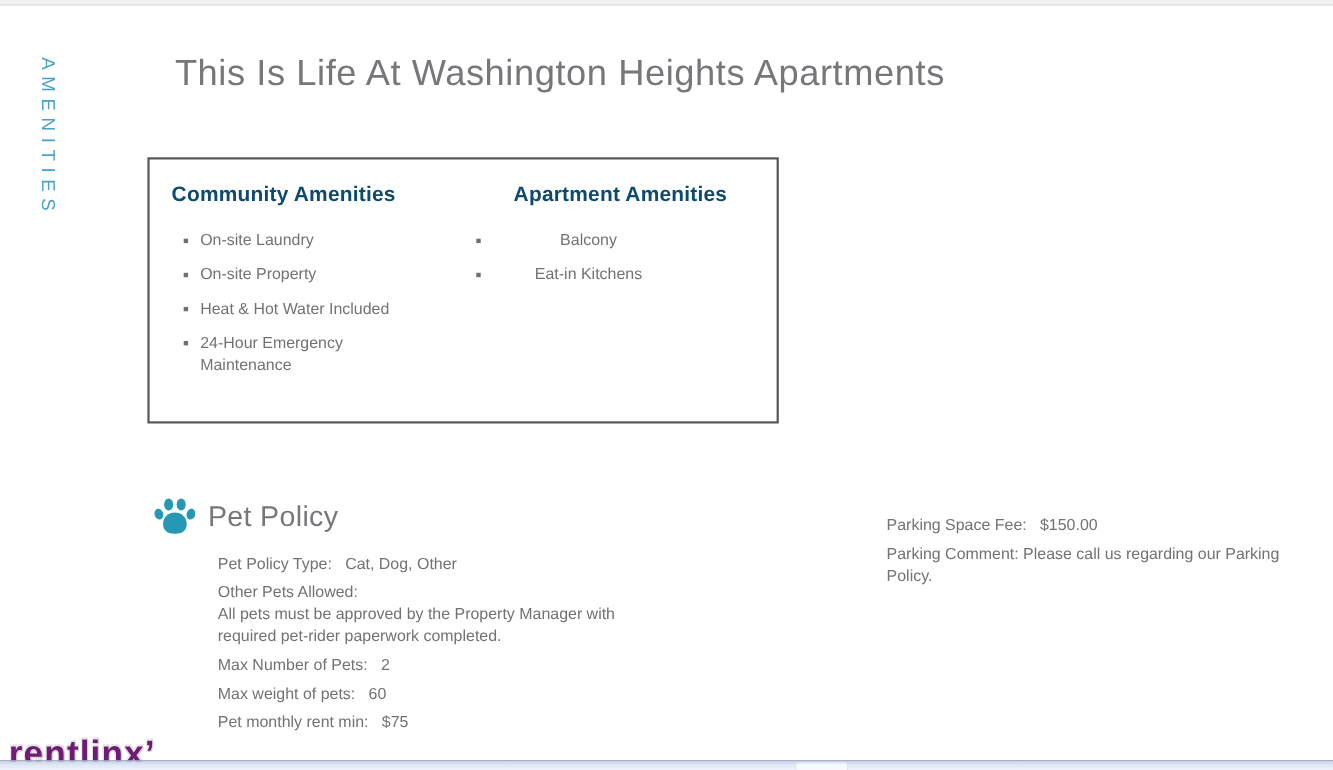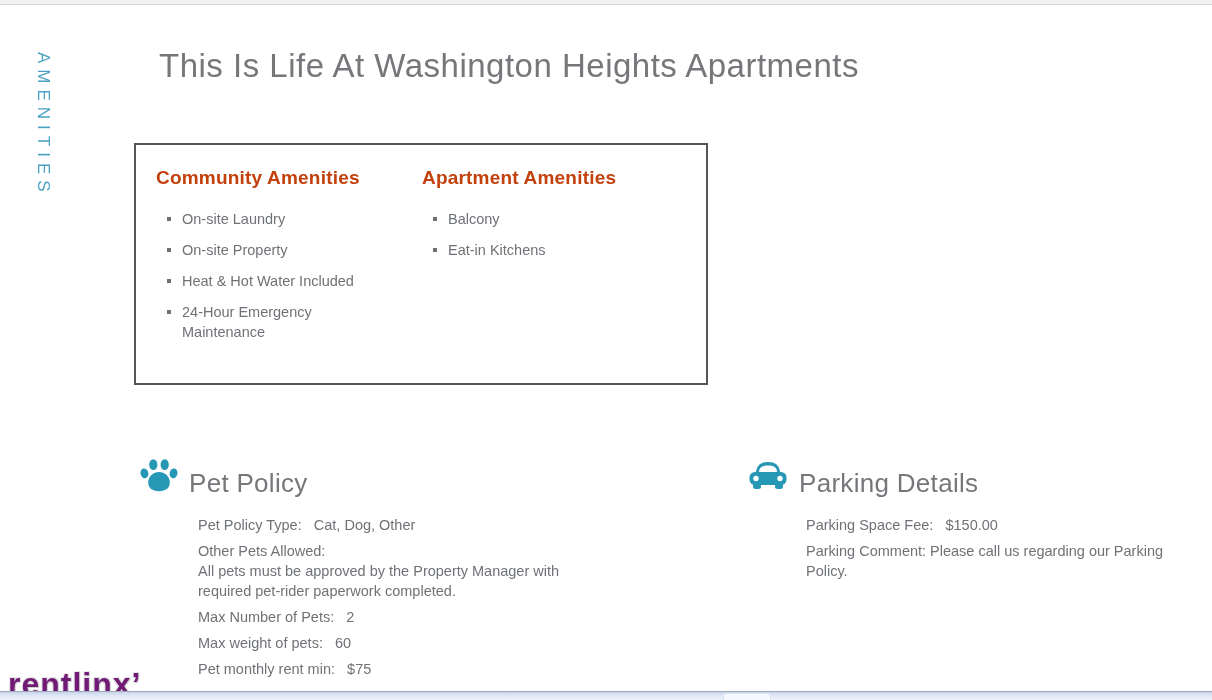--- a/index.html
+++ b/index.html
@@ -26,45 +26,44 @@
     color: #76767b; white-space: nowrap; margin-left: 28px;
   }
 
   .amenities-box {
     position: absolute; left: 134px; top: 143px;
     width: 574px; height: 242px;
     border: 2px solid #565656; background: #fff;
     display: flex; padding: 22px 0 0 20px;
   }
   .amen-col h2 {
-    font-size: 19px; font-weight: 700; color: #c2410c;
+    font-size: 19px; font-weight: 700; color: #0c4a6e;
     letter-spacing: 0.2px; margin-bottom: 20px; white-space: nowrap;
   }
   .amen-col.col1 { width: 266px; }
-  .amen-col.col2 { flex: 1; }
+  .amen-col.col2 { flex: 1; text-align: center; }
   .amen-list { list-style: none; }
   .amen-list li {
     position: relative; padding-left: 26px; margin-bottom: 11px;
     font-size: 14.5px; line-height: 20px; color: #6f7276; max-width: 200px;
     white-space: pre-wrap;
   }
   .amen-list .bullet {
     position: absolute; left: 11px; top: 8px;
     width: 4px; height: 4px; background: #707070; display: inline-block;
   }
 
   .info-section { position: absolute; width: 460px; }
   .pet-section { left: 140px; top: 452px; }
   .parking-section { left: 748px; top: 452px; }
   .sec-header { display: flex; align-items: center; gap: 11px; }
   .sec-header .sec-icon { flex: 0 0 auto; display: block; }
   .sec-title {
     font-size: 26px; font-weight: 400; color: #76767b; letter-spacing: 0.3px;
     white-space: nowrap;
-    margin-top: 16px;
   }
   .sec-body { margin-top: 16px; margin-left: 58px; width: 400px; }
   .sec-body p {
     font-size: 14.5px; line-height: 20px; color: #6f7276;
     margin-bottom: 6px; white-space: pre-wrap;
   }
 
   .watermark {
     position: absolute; left: 8px; top: 666px;
     font-size: 32px; font-weight: 700; letter-spacing: 1px;
@@ -131,36 +130,20 @@
       <p>Other Pets Allowed:
 All pets must be approved by the Property Manager with
 required pet-rider paperwork completed.</p>
       <p>Max Number of Pets:   2</p>
       <p>Max weight of pets:   60</p>
       <p>Pet monthly rent min:   $75</p>
     </div>
   </section>
 
   <section class="info-section parking-section">
-    <div class="sec-header">
-      <svg class="sec-icon" width="40" height="31" viewBox="0 0 40 30">
-        <g fill="#2697b5">
-          <path d="M8 13 C8 4.5 13 1.5 20 1.5 C27 1.5 32 4.5 32 13 Z"></path>
-          <rect x="1.5" y="11.5" width="37" height="13" rx="5.5"></rect>
-          <rect x="5" y="23" width="8" height="5.5" rx="2.5"></rect>
-          <rect x="27" y="23" width="8" height="5.5" rx="2.5"></rect>
-        </g>
-        <g fill="#ffffff">
-          <path d="M11 11.5 C11 6.8 14.5 5 20 5 C25.5 5 29 6.8 29 11.5 Z"></path>
-          <circle cx="8" cy="18" r="2.7"></circle>
-          <circle cx="32" cy="18" r="2.7"></circle>
-        </g>
-      </svg>
-      <h2 class="sec-title">Parking Details</h2>
-    </div>
     <div class="sec-body">
       <p>Parking Space Fee:   $150.00</p>
       <p>Parking Comment: Please call us regarding our Parking
 Policy.</p>
     </div>
   </section>
 
   <div class="watermark">rentlinxʼ</div>
 
   <div class="bottom-bar">

